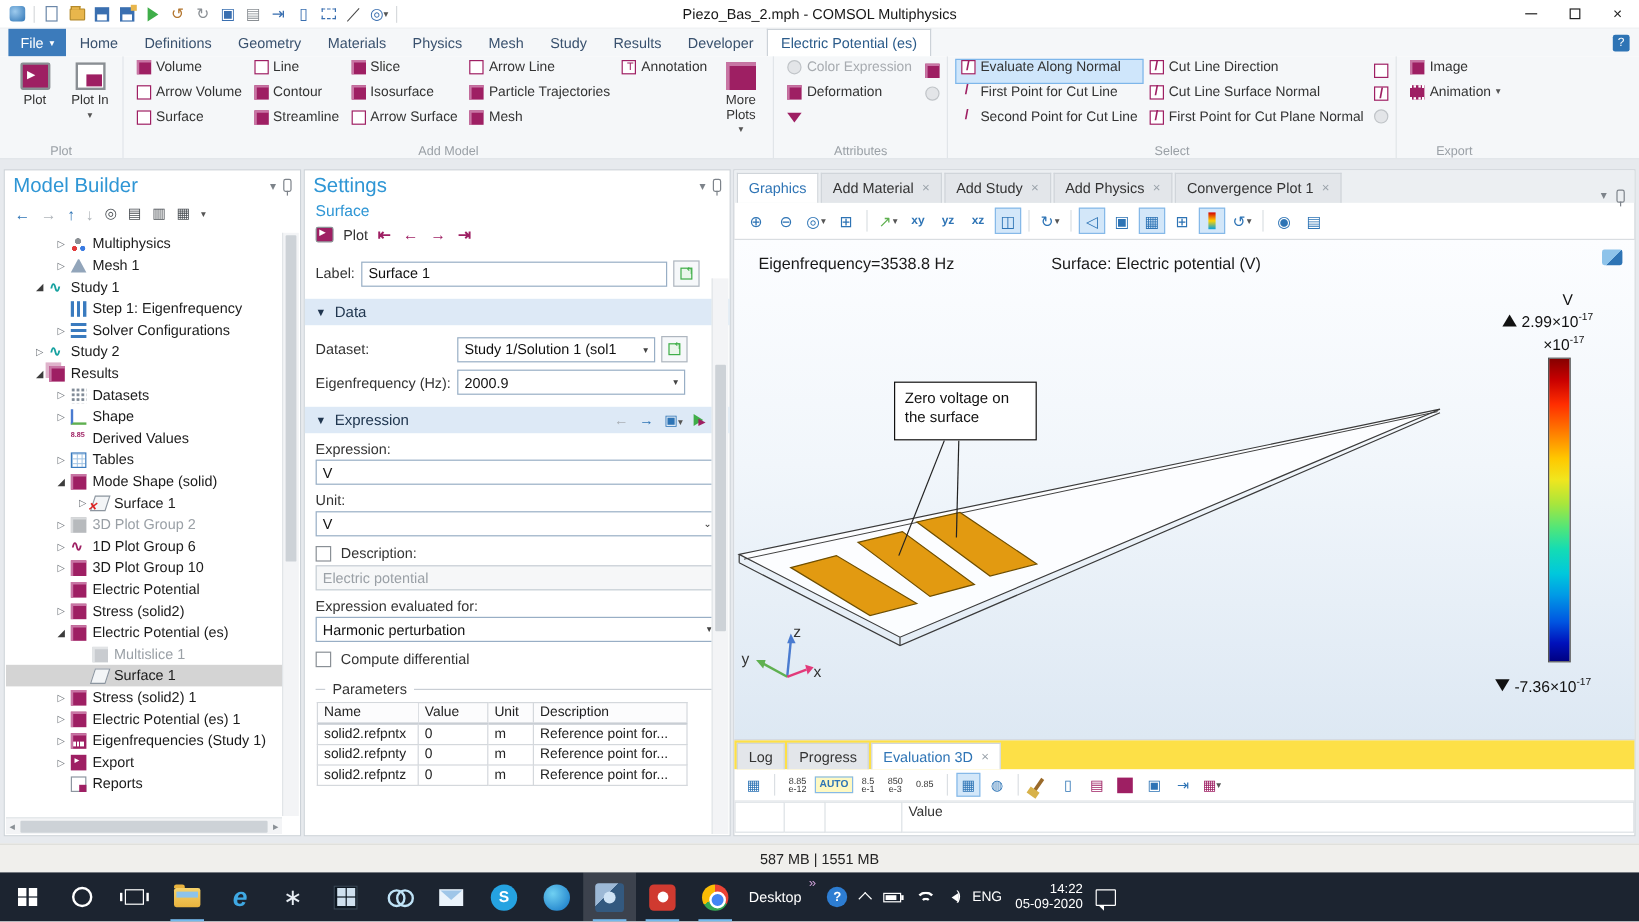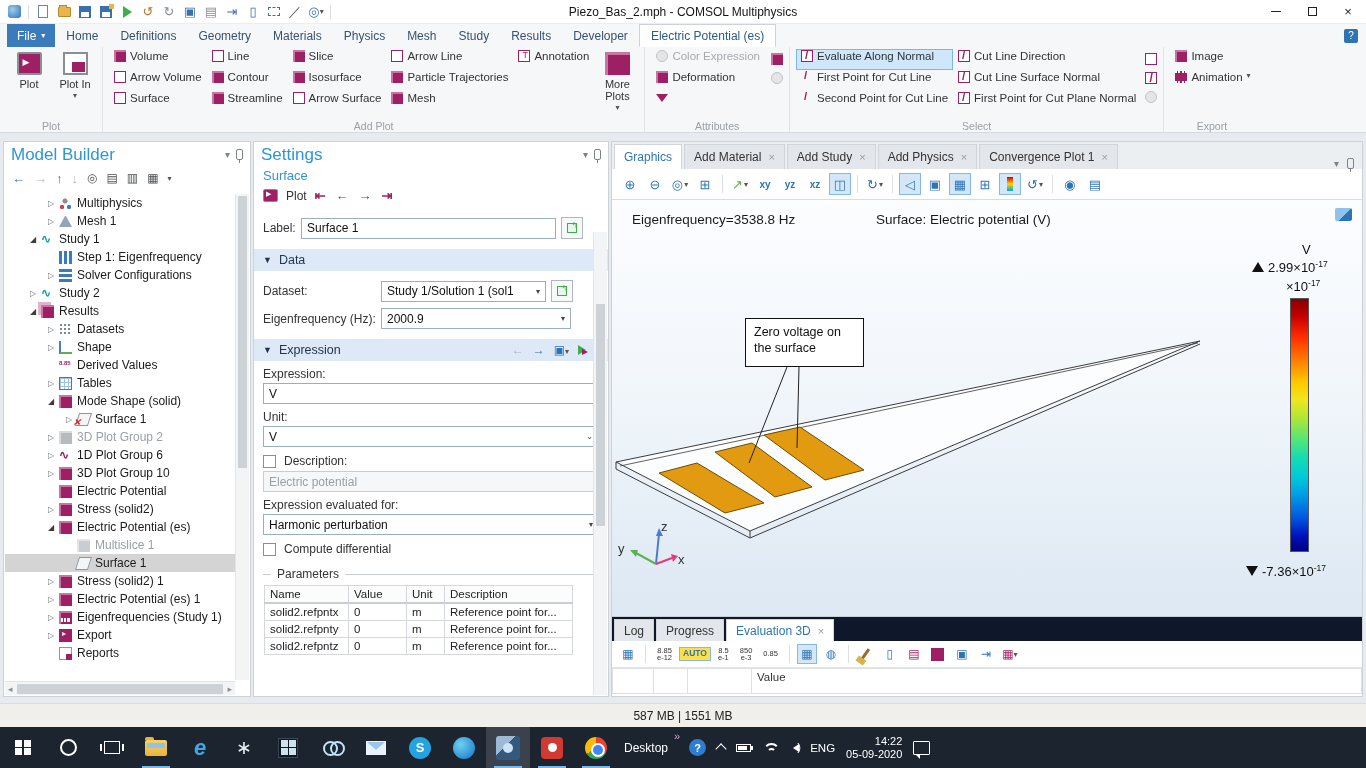--- a/index.html
+++ b/index.html
@@ -171,27 +171,27 @@
   .lscale{position:absolute;top:78px;left:42px}
   .lmin{position:absolute;top:363px;left:2px;white-space:nowrap}
   .tri-up,.tri-dn{display:inline-block;width:0;height:0;border-left:6px solid transparent;border-right:6px solid transparent;margin-right:4px}
   .tri-up{border-bottom:10px solid #111}
   .tri-dn{border-top:10px solid #111}
   .lbar{position:absolute;left:46px;top:98px;width:19px;height:254px;border:1px solid #555;background:linear-gradient(180deg,#860000 0%,#c80000 7%,#ff2d00 15%,#ff7a00 24%,#ffc800 33%,#f0e61e 40%,#a8e63c 48%,#50e67a 56%,#14dcb4 63%,#00c8dc 71%,#009be6 78%,#0055e1 87%,#0011bb 94%,#000082 100%)}
   sup{font-size:8.5px}
 
   
   .eval{height:80px;border-top:1px solid #c9ced4;display:flex;flex-direction:column}
-  .etabs{height:24px;background:#0f172a;display:flex;align-items:flex-end;padding-left:2px;gap:2px}
+  .etabs{height:24px;background:#fde047;display:flex;align-items:flex-end;padding-left:2px;gap:2px}
   .etools{height:27px;display:flex;align-items:center;gap:4px;padding:0 6px;border-bottom:1px solid #e2e5e8}
   .eic{min-width:20px;height:20px;display:flex;align-items:center;justify-content:center;font-size:12px;color:#2e74b5;border:1px solid transparent}
   .eic.mar{color:#9e1f63}
   .eic.on{background:#d3e7f9;border:1px solid #86b9e8}
   .prec{font-size:7.5px;line-height:7.5px;color:#333;padding:2px 3px;text-align:center;border:1px solid transparent;white-space:pre-line}
-  .prec.on{background:#fde047;border:1px solid #86b9e8;color:#2e74b5;font-weight:bold;font-size:8.5px}
+  .prec.on{background:#fef9c3;border:1px solid #86b9e8;color:#2e74b5;font-weight:bold;font-size:8.5px}
   .etable{flex:1;display:flex;overflow:hidden}
   .ecell{border:1px solid #dde1e5;border-left:none;height:26px;font-size:11.5px;padding:2px 5px;color:#333}
   .broom{width:3px;height:12px;background:#9a6a2a;position:relative;transform:rotate(35deg)}
   .broom::after{content:"";position:absolute;bottom:-5px;left:-3px;width:9px;height:6px;background:#d8b24a}
   .sq-mar{width:13px;height:13px;background:#9e1f63}
 
   
   .statusbar{position:absolute;top:703px;left:0;right:0;height:24px;background:#f0efec;border-top:1px solid #dddcd8;display:flex;align-items:center;justify-content:center;font-size:12px;color:#222}
 
   
@@ -391,21 +391,21 @@
       <div class="sbtn">
           <span class="mic o t"></span>
           <span>Annotation</span>
         </div>
     </div>
     <div class="bigbtn">
         <span class="bigicon bi-cube"></span>
         <span>More Plots</span>
         <span class="dn">▾</span>
       </div>
-    <div class="rglabel">Add Plot</div>
+    <div class="rglabel">Add Model</div>
   </div>
 
   <div class="rgroup">
     <div class="scol">
       <div class="sbtn dis">
           <span class="mic g"></span>
           <span>Color Expression</span>
         </div>
       <div class="sbtn">
           <span class="mic f"></span>

